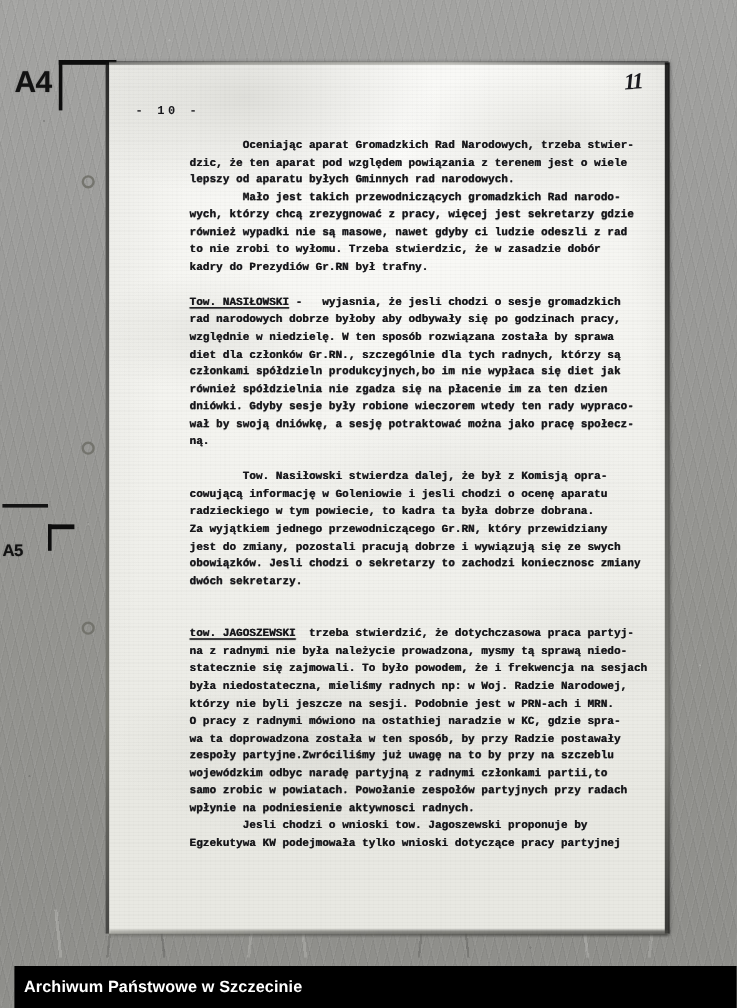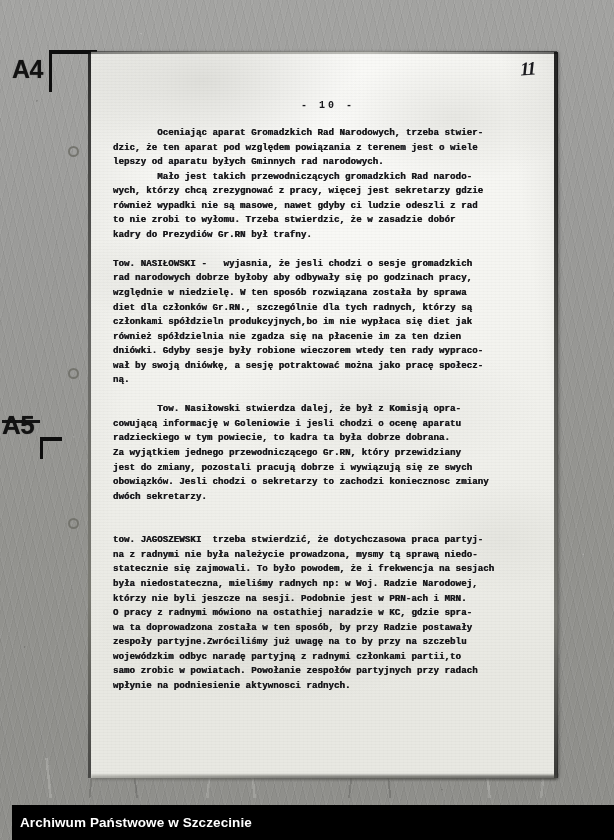--- a/index.html
+++ b/index.html
@@ -62,21 +62,21 @@
   .fmt-mark {
     position: absolute;
     font-family: "Liberation Sans", sans-serif;
     font-weight: bold;
     color: #121212;
     letter-spacing: -0.5px;
     line-height: 1;
     text-shadow: 0 0 1px rgba(0,0,0,0.5);
   }
   #mark-a4 { left: 12px;  top: 57px;  font-size: 25px; }
-  #mark-a5 { left: 2px;  top: 412px; font-size: 26px; }
+  #mark-a5 { left: 2px;  top: 451px; font-size: 14px; }
 
   #mark-a5-rule {
     position: absolute;
     left: 2px; top: 420px;
     width: 38px; height: 3px;
     background: #141414;
   }
 
   
   .corner-bracket {
@@ -189,41 +189,42 @@
     font-family: "Liberation Serif", serif;
     font-size: 19px;
     font-style: italic;
     font-weight: bold;
     color: #1b1b1f;
     transform: rotate(-4deg);
     letter-spacing: -1.5px;
   }
 
   #page-number {
-    text-align: center;
-    padding-top: 48px;
+    padding-top: 36px;
     font-family: "Liberation Mono", monospace;
     font-size: 10px;
     font-weight: bold;
     letter-spacing: 3px;
     color: #18181c;
   }
 
   #body-text {
     padding-top: 15px;
+    margin-left: 45px;
   }
 
   .para {
     margin: 0;
   }
   .para + .para { margin-top: 0px; }
 
   .spacer-line { height: 14.55px; }
 
   .speaker {
+    text-decoration: underline;
     text-underline-offset: 1.5px;
   }
 
   
   #sheet-grain {
     position: absolute;
     inset: 0;
     pointer-events: none;
     opacity: 0.35;
     background-image:
@@ -340,20 +341,22 @@
 statecznie się zajmowali. To było powodem, że i frekwencja na sesjach
 była niedostateczna, mieliśmy radnych np: w Woj. Radzie Narodowej,
 którzy nie byli jeszcze na sesji. Podobnie jest w PRN-ach i MRN.
 O pracy z radnymi mówiono na ostathiej naradzie w KC, gdzie spra-
 wa ta doprowadzona została w ten sposób, by przy Radzie postawały
 zespoły partyjne.Zwróciliśmy już uwagę na to by przy na szczeblu
 wojewódzkim odbyc naradę partyjną z radnymi członkami partii,to
 samo zrobic w powiatach. Powołanie zespołów partyjnych przy radach
 wpłynie na podniesienie aktywnosci radnych.</span></div>
 
+        <div class="typed para">        Jesli chodzi o wnioski tow. Jagoszewski proponuje by
+Egzekutywa KW podejmowała tylko wnioski dotyczące pracy partyjnej</div>
 
       </div>
     </div>
 
     <div id="sheet-grain"></div>
   </div>
 
   <div id="footer-band">
     <span id="footer-text">Archiwum Państwowe w Szczecinie</span>
   </div>

